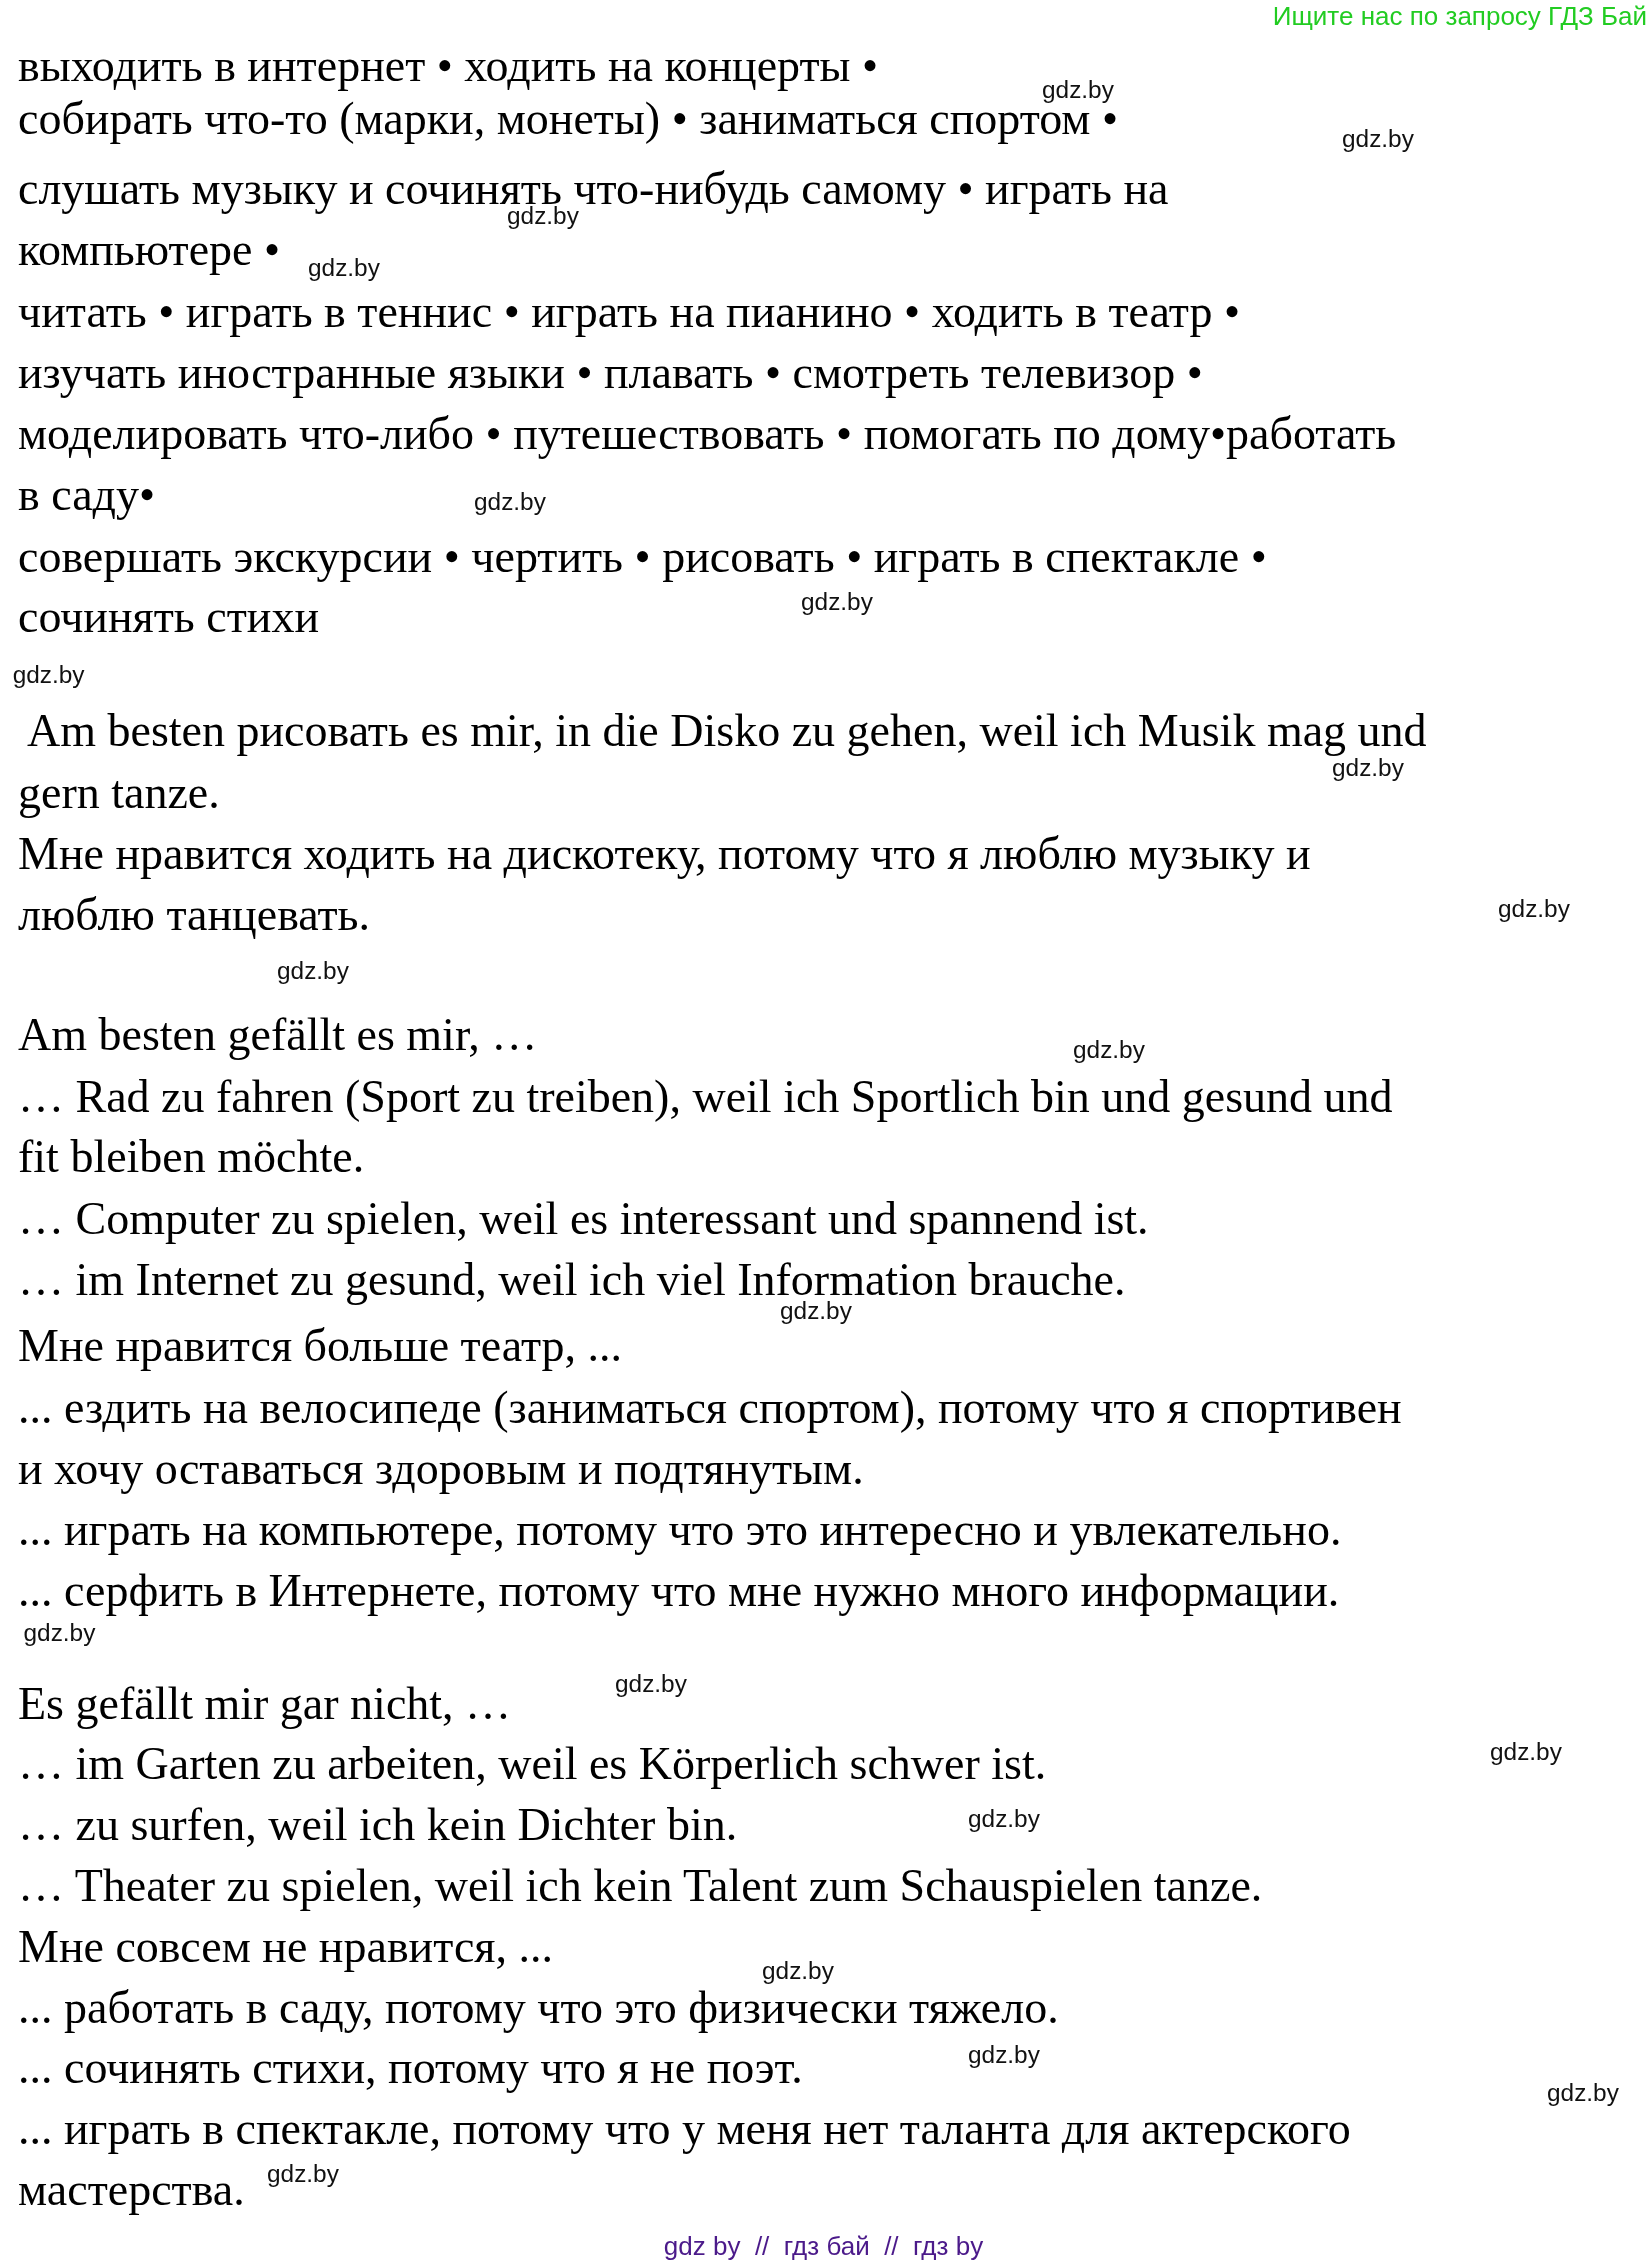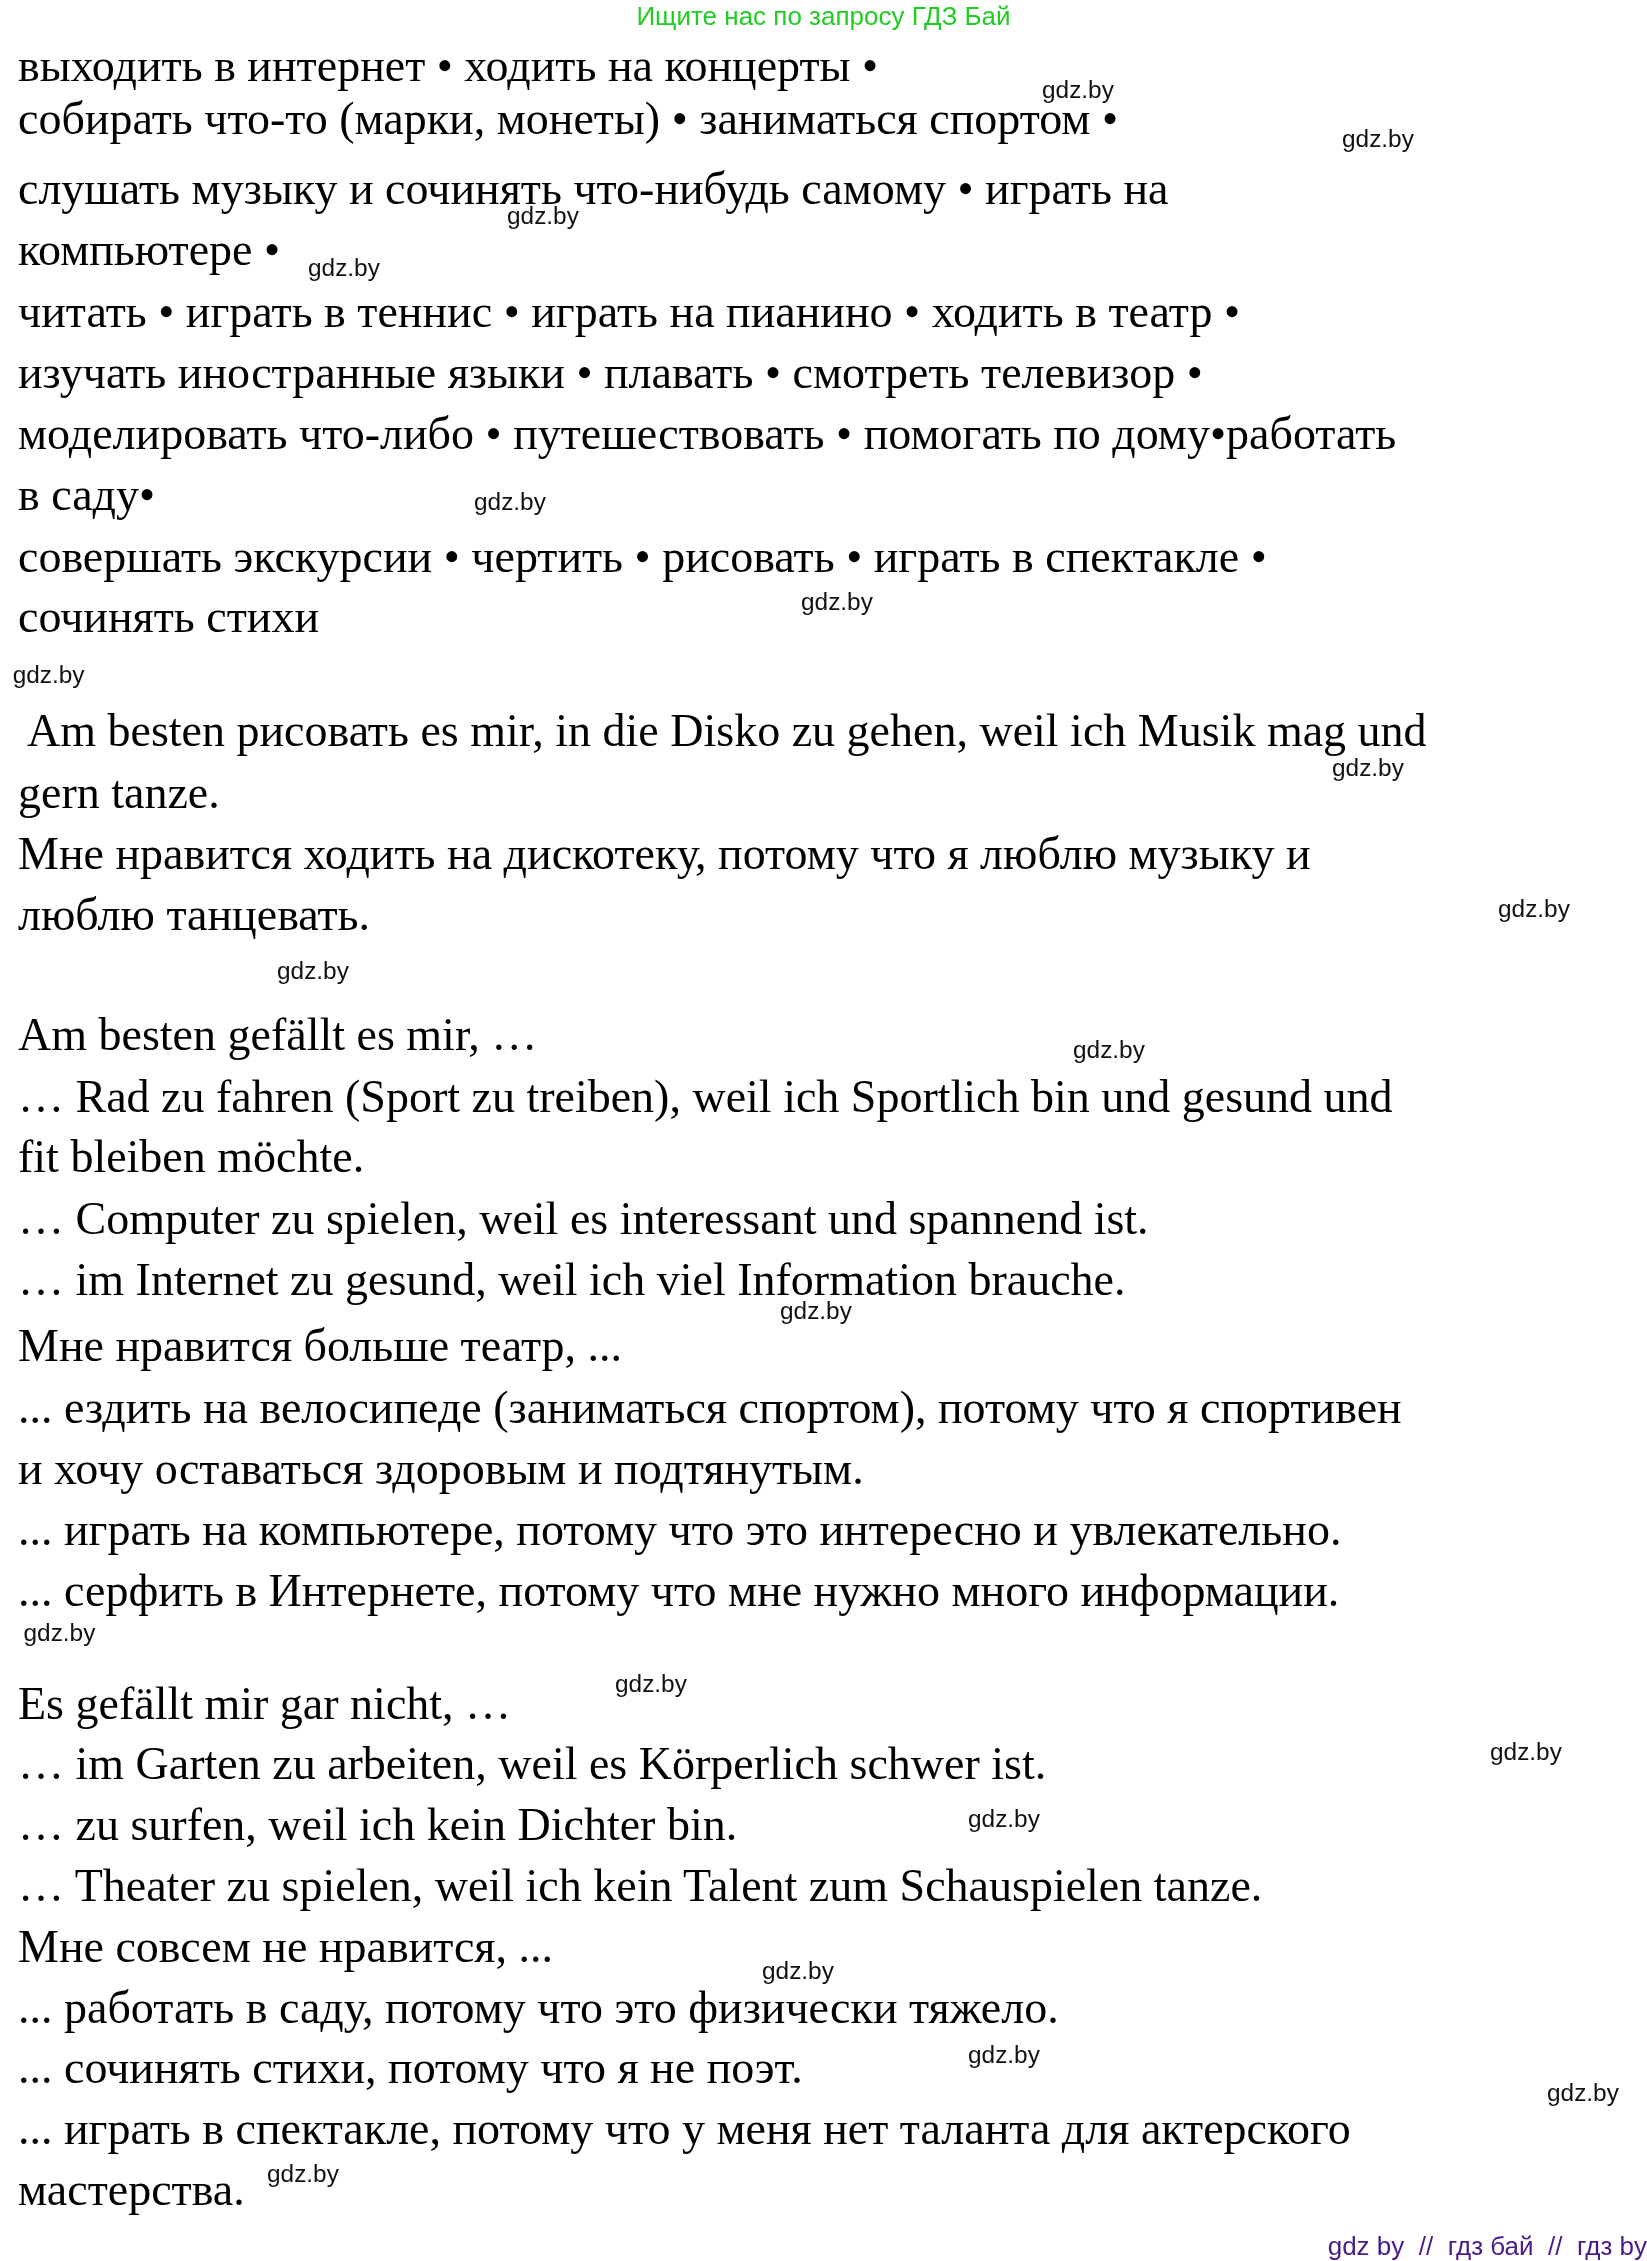--- a/index.html
+++ b/index.html
@@ -19,21 +19,21 @@
       width: 1647px;
       height: 2262px;
       background: #ffffff;
     }
     .header-banner {
       position: absolute;
       left: 0;
       width: 1647px;
       top: 0;
       height: 33px;
-      text-align: center;
+      text-align: right;
       font-family: "Liberation Sans", sans-serif;
       font-size: 26px;
       line-height: 33px;
       color: #22cc22;
       white-space: nowrap;
     }
     .line {
       position: absolute;
       left: 18px;
       font-family: "Liberation Serif", serif;
@@ -50,21 +50,21 @@
       line-height: 24.4px;
       color: #111111;
       white-space: nowrap;
     }
     .footer-banner {
       position: absolute;
       left: 0;
       width: 1647px;
       top: 2231px;
       height: 31px;
-      text-align: right;
+      text-align: center;
       font-family: "Liberation Sans", sans-serif;
       font-size: 26px;
       line-height: 31px;
       color: #4b1a8a;
       white-space: pre;
     }
   </style>
 </head>
 <body>
 

